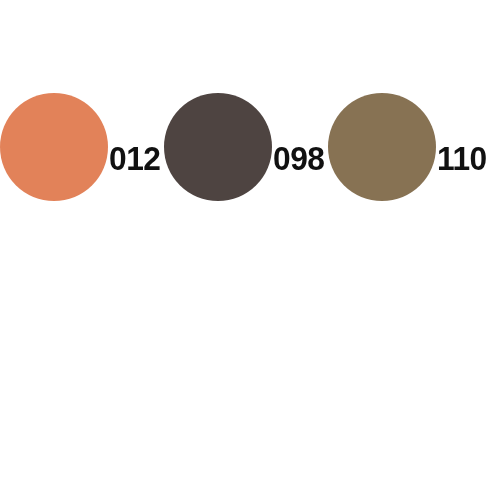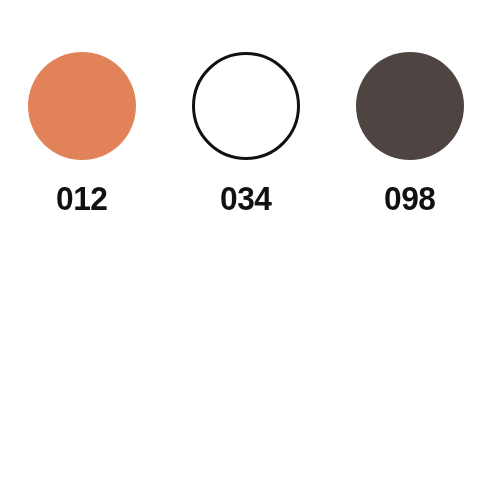--- a/index.html
+++ b/index.html
@@ -32,21 +32,21 @@
     grid-template-rows: 1fr 1fr;
     align-items: start;
     justify-items: center;
     padding: 52px 0 0 0;
     box-sizing: border-box;
   }
   .swatch-cell {
     width: 164px;
     height: 190px;
     display: flex;
-    flex-direction: column;
+    flex-direction: row;
     align-items: center;
     justify-content: flex-start;
   }
   .swatch-disc {
     width: 108px;
     height: 108px;
     border-radius: 50%;
     background: #ffffff;
     box-sizing: border-box;
     flex: 0 0 auto;
@@ -74,26 +74,26 @@
 
 <div id="swatch-board">
   <div class="swatch-grid">
 
     <div class="swatch-cell">
       <div class="swatch-disc" style="background: rgb(226, 130, 89);"></div>
       <div class="swatch-label">012</div>
     </div>
 
 
-    <div class="swatch-cell">
-      <div class="swatch-disc outlined" style="background: rgb(255, 255, 255);"></div>
-      <div class="swatch-label">034</div>
-    </div>
 
 
     <div class="swatch-cell">
       <div class="swatch-disc" style="background: rgb(78, 68, 65);"></div>
       <div class="swatch-label">098</div>
     </div>
 
+    <div class="swatch-cell">
+      <div class="swatch-disc" style="background: rgb(135, 114, 83);"></div>
+      <div class="swatch-label">110</div>
+    </div>
 
   </div>
 </div>
 
 </body></html>

